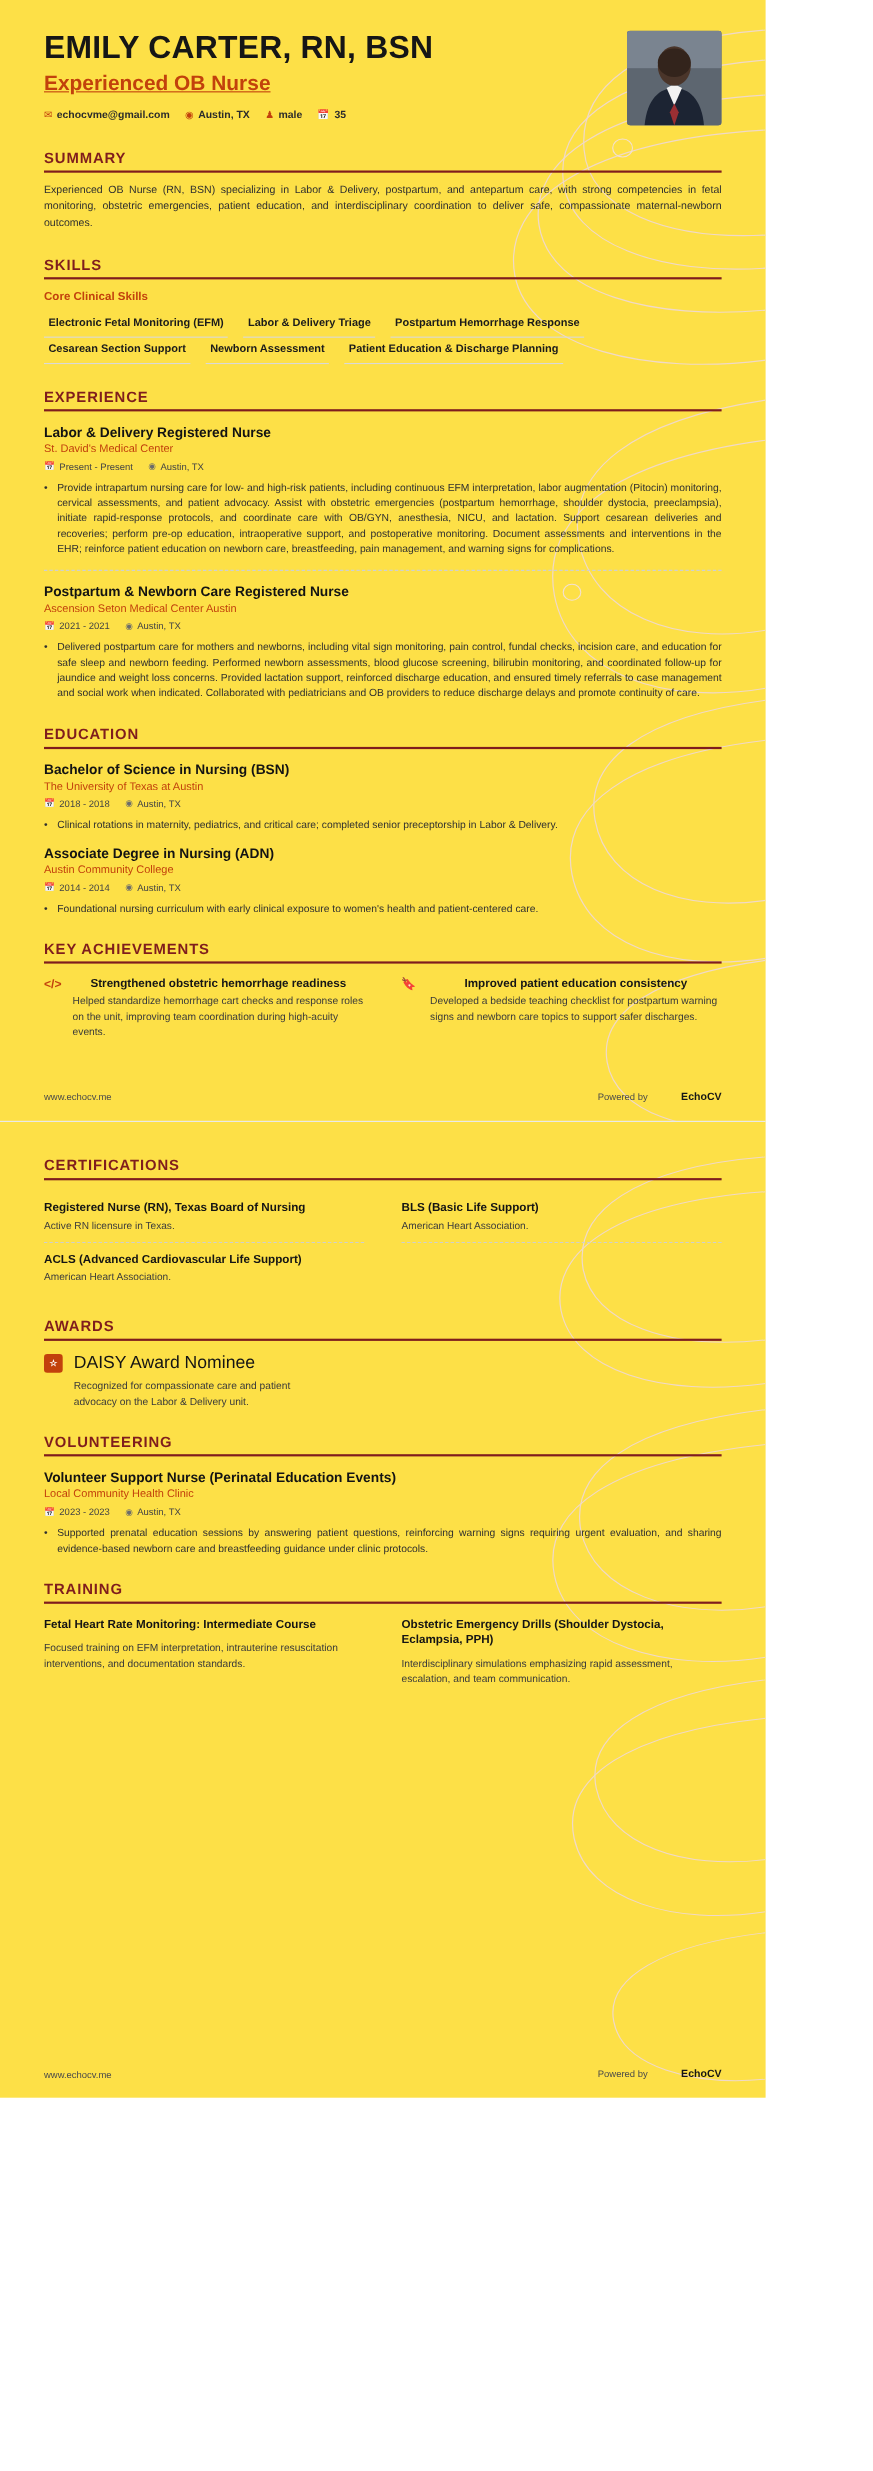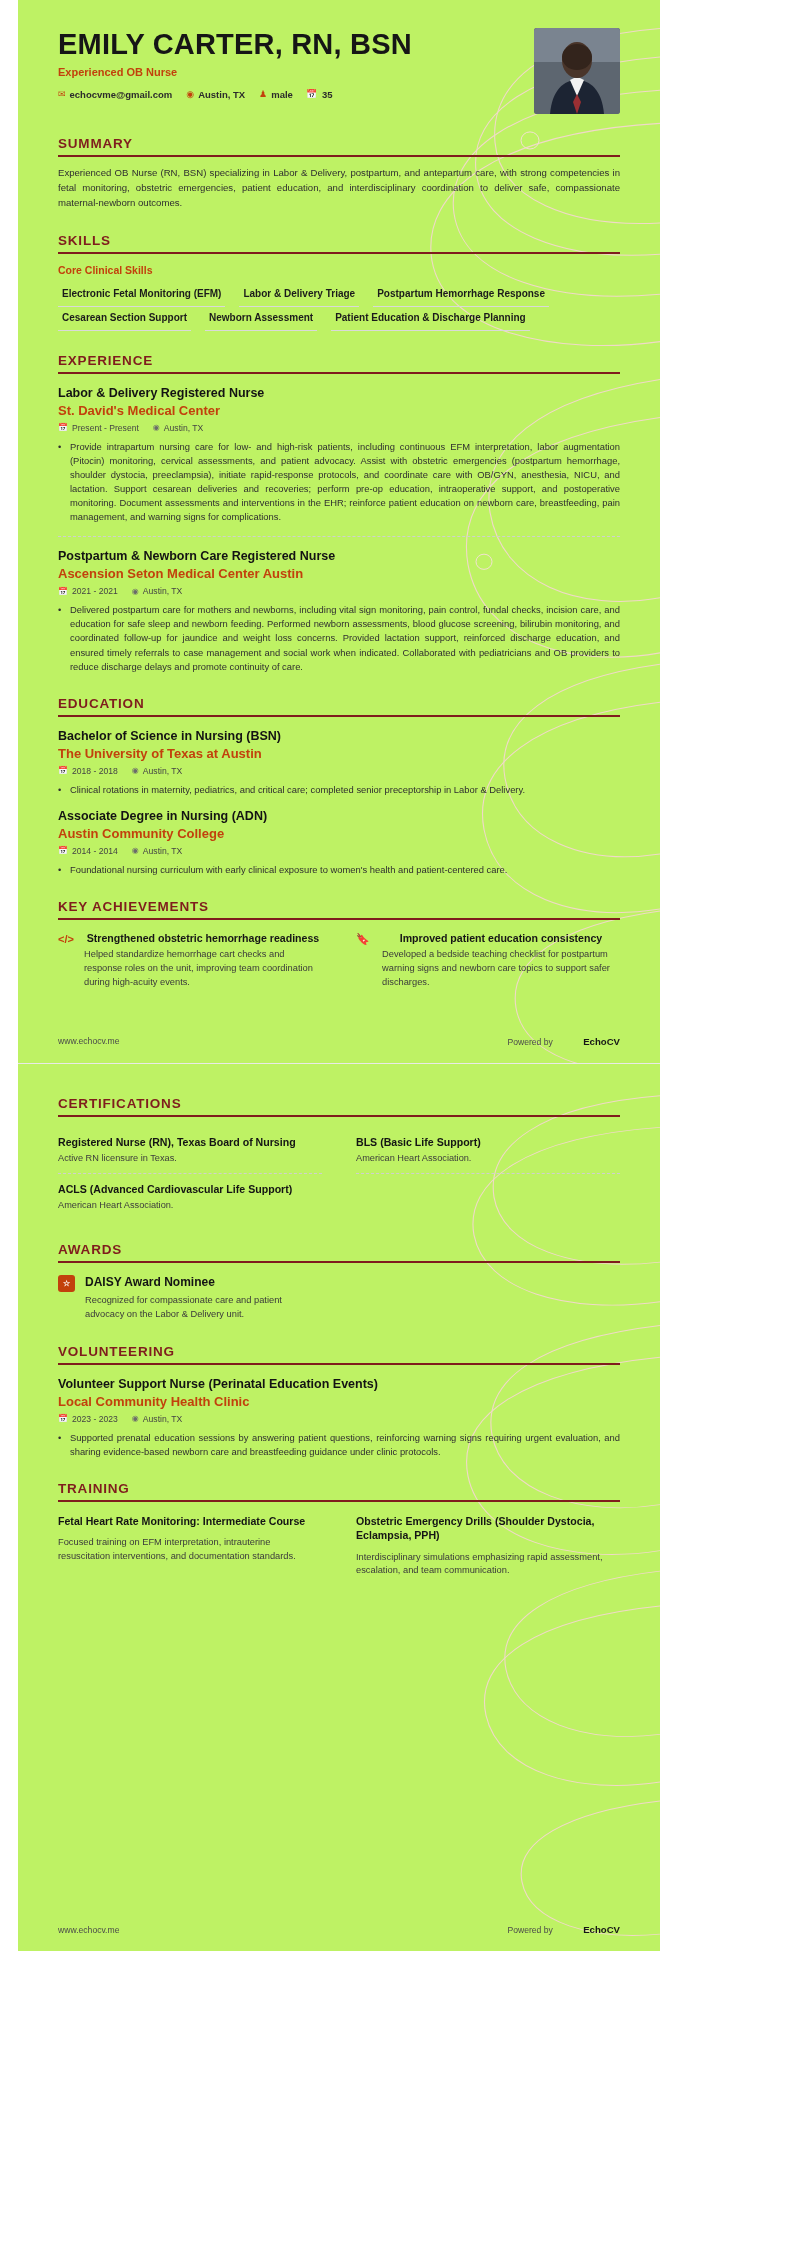--- a/index.html
+++ b/index.html
@@ -6,24 +6,23 @@
   html, body {
     width: 794px;
     background: #ffffff;
     font-family: "Liberation Sans", sans-serif;
     color: #1d1d1d;
   }
   body { width: 794px; min-height: 2246px; position: relative; }
 
   .page {
     position: relative;
-    width: 642px;
-    background: #bef264;
+    width: 696px;
+    background: #fde047;
     overflow: hidden;
-    margin-left: 18px;
   }
   .page + .page { border-top: 1px solid #e9e9e9; }
 
   
   .swirls {
     position: absolute;
     top: 0; right: 0;
     width: 420px; height: 100%;
     pointer-events: none;
     z-index: 0;
@@ -34,23 +33,24 @@
   .header { display: flex; align-items: flex-start; justify-content: space-between; }
   .name {
     font-size: 29px;
     font-weight: bold;
     letter-spacing: .2px;
     color: #161616;
     line-height: 1.15;
   }
   .role {
     margin-top: 5px;
-    font-size: 11px;
+    font-size: 19px;
     font-weight: bold;
     color: #c2410c;
+    text-decoration: underline;
   }
   .contact-row {
     margin-top: 11px;
     display: flex;
     flex-wrap: wrap;
     align-items: center;
     gap: 14px;
     font-size: 9.5px;
     color: #2b2b2b;
   }
@@ -105,21 +105,21 @@
     font-weight: bold;
     color: #1b1b1b;
     padding: 5px 4px 7px 4px;
     border-bottom: 1px solid #d9d9d9;
     white-space: nowrap;
   }
 
   
   .item { margin-top: 12px; }
   .item-title { font-size: 12.5px; font-weight: bold; color: #131313; }
-  .item-org { margin-top: 3px; font-size: 13px; font-weight: bold; color: #c2410c; }
+  .item-org { margin-top: 3px; font-size: 10px; font-weight: normal; color: #c2410c; }
   .item-meta {
     margin-top: 5px;
     display: flex;
     gap: 14px;
     font-size: 8.6px;
     color: #444;
     align-items: center;
   }
   .item-meta .m { display: flex; align-items: center; gap: 4px; }
   .item-meta .ic { color: #6b6b6b; font-size: 8px; }
@@ -187,21 +187,21 @@
   .award { margin-top: 12px; display: flex; gap: 10px; }
   .award-badge {
     flex: 0 0 17px; height: 17px;
     background: #c2410c;
     border-radius: 3px;
     color: #fff;
     font-size: 8px;
     font-weight: bold;
     display: flex; align-items: center; justify-content: center;
   }
-  .award-title { font-size: 12px; font-weight: bold; color: #141414; }
+  .award-title { font-size: 16px; font-weight: normal; color: #141414; }
   .award-desc { margin-top: 5px; font-size: 9.3px; line-height: 1.5; color: #3a3a3a; max-width: 230px; }
 
   
   .train-grid {
     margin-top: 12px;
     display: grid;
     grid-template-columns: 1fr 1fr;
     gap: 0 34px;
   }
   .train-title { font-size: 10.6px; font-weight: bold; color: #141414; line-height: 1.35; }

